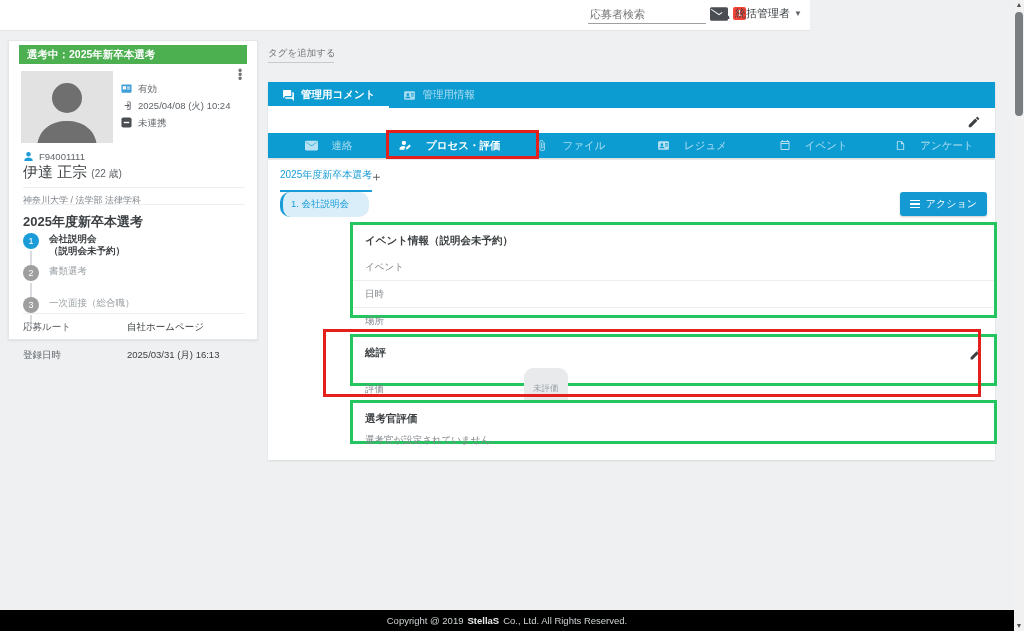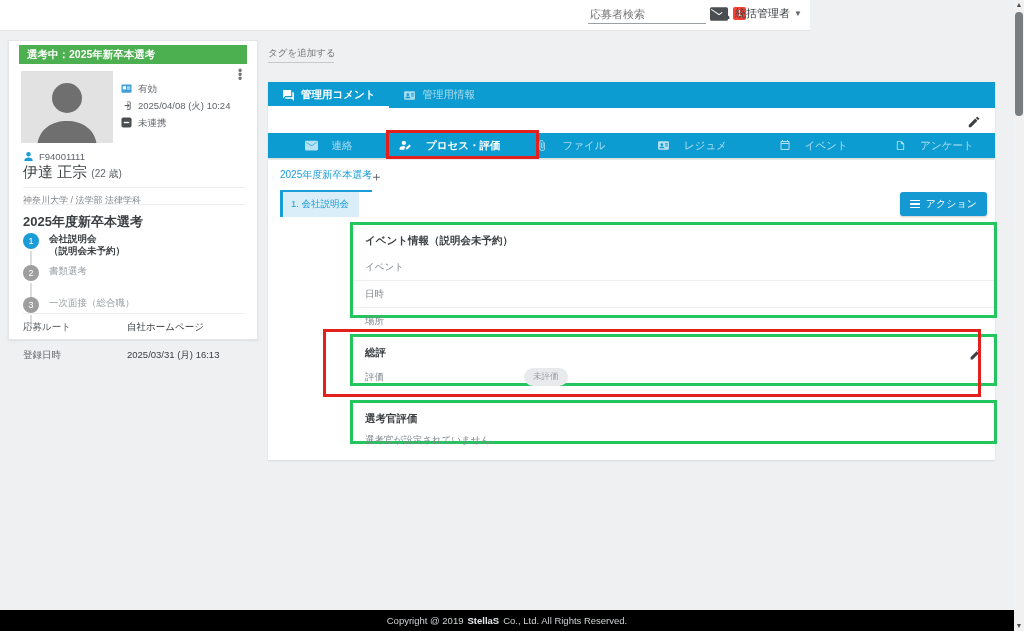--- a/index.html
+++ b/index.html
@@ -58,34 +58,34 @@
 
   .main-tabs { position:absolute; left:268px; top:133px; width:727px; height:25px; background:#0d9cd2; display:flex; box-shadow:0 1px 2px rgba(0,0,0,.1); }
   .main-tab { flex:1; display:flex; align-items:center; justify-content:center; gap:14px; font-size:10.5px; color:rgba(255,255,255,.65); cursor:pointer; }
   .main-tab.active { color:#fff; font-weight:bold; }
 
   .panel { position:absolute; left:268px; top:160px; width:727px; height:300px; background:#fff; box-shadow:0 1px 2px rgba(0,0,0,.1); }
   .subtab-row { position:relative; height:32px; }
   .subtab { position:absolute; left:12px; top:8px; font-size:10px; color:#1a9cd8; padding-bottom:8px; border-bottom:2px solid #1a9cd8; cursor:pointer; }
   .add-tab { position:absolute; left:102px; top:8px; font-size:13px; color:#5f6368; cursor:pointer; }
   .stage-row { position:relative; height:26px; }
-  .stage-badge { position:absolute; left:12px; top:0px; background:#d9eef8; border-left:3px solid #1a9cd8; color:#1a9cd8; font-size:9.5px; padding:6px 10px 6px 8px; }
+  .stage-badge { position:absolute; left:12px; top:0px; background:#d9eef8; border-left:3px solid #1a9cd8; color:#1a9cd8; font-size:9.5px; padding:6px 20px 6px 8px;border-radius:10px; }
   .action-btn { position:absolute; right:8px; top:0px; background:#1499d3; color:#fff; font-size:10px; border:none; border-radius:3px; padding:5px 10px; display:flex; align-items:center; gap:6px; cursor:pointer; box-shadow:0 1px 2px rgba(0,0,0,.2); font-family:inherit; }
   .burger { display:inline-block; width:10px; }
   .burger i { display:block; height:1.5px; background:#fff; margin:2px 0; }
 
   .inner-card { position:absolute; left:82px; width:647px; background:#fff; border:3px solid #22c55e; }
   .card-event { top:62px; height:96px; }
   .card-review { top:174px; height:52px; }
   .card-exam { top:240px; height:44px; }
   .card-title { font-size:10.5px; font-weight:bold; color:#3c4043; padding:9px 12px 6px; }
   .field-row { font-size:9.5px; color:#80868b; padding:7px 12px 6px; border-bottom:1px solid #eceeef; margin:0 0; }
   .field-row.last { border-bottom:none; }
   .review-row { display:flex; align-items:center; gap:8px; font-size:9.5px; color:#80868b; padding:2px 12px; }
-  .eval-badge { background:#e8eaec; color:#9aa0a4; font-size:8.5px; border-radius:9px; padding:3px 9px; margin-left:132px; }
+  .eval-badge { background:#e8eaec; color:#9aa0a4; font-size:8.5px; border-radius:9px; padding:15px 9px; margin-left:132px; }
   .card-pencil { position:absolute; right:12px; top:10px; width:13px; height:13px; cursor:pointer; }
   .exam-empty { font-size:9.5px; color:#80868b; padding:2px 12px; }
 
   
   .anno { position:absolute; border:3px solid #e3201b; background:transparent; z-index:9; pointer-events:none; }
   .anno-tab { left:386px; top:130px; width:153px; height:29px; }
   .anno-review { left:323px; top:329px; width:658px; height:68px; }
 
   
   .footer { position:absolute; left:0; top:610px; width:1014px; height:21px; background:#000000; color:#cfd2d4; font-size:9.5px; display:flex; align-items:center; justify-content:center; gap:4px; }

